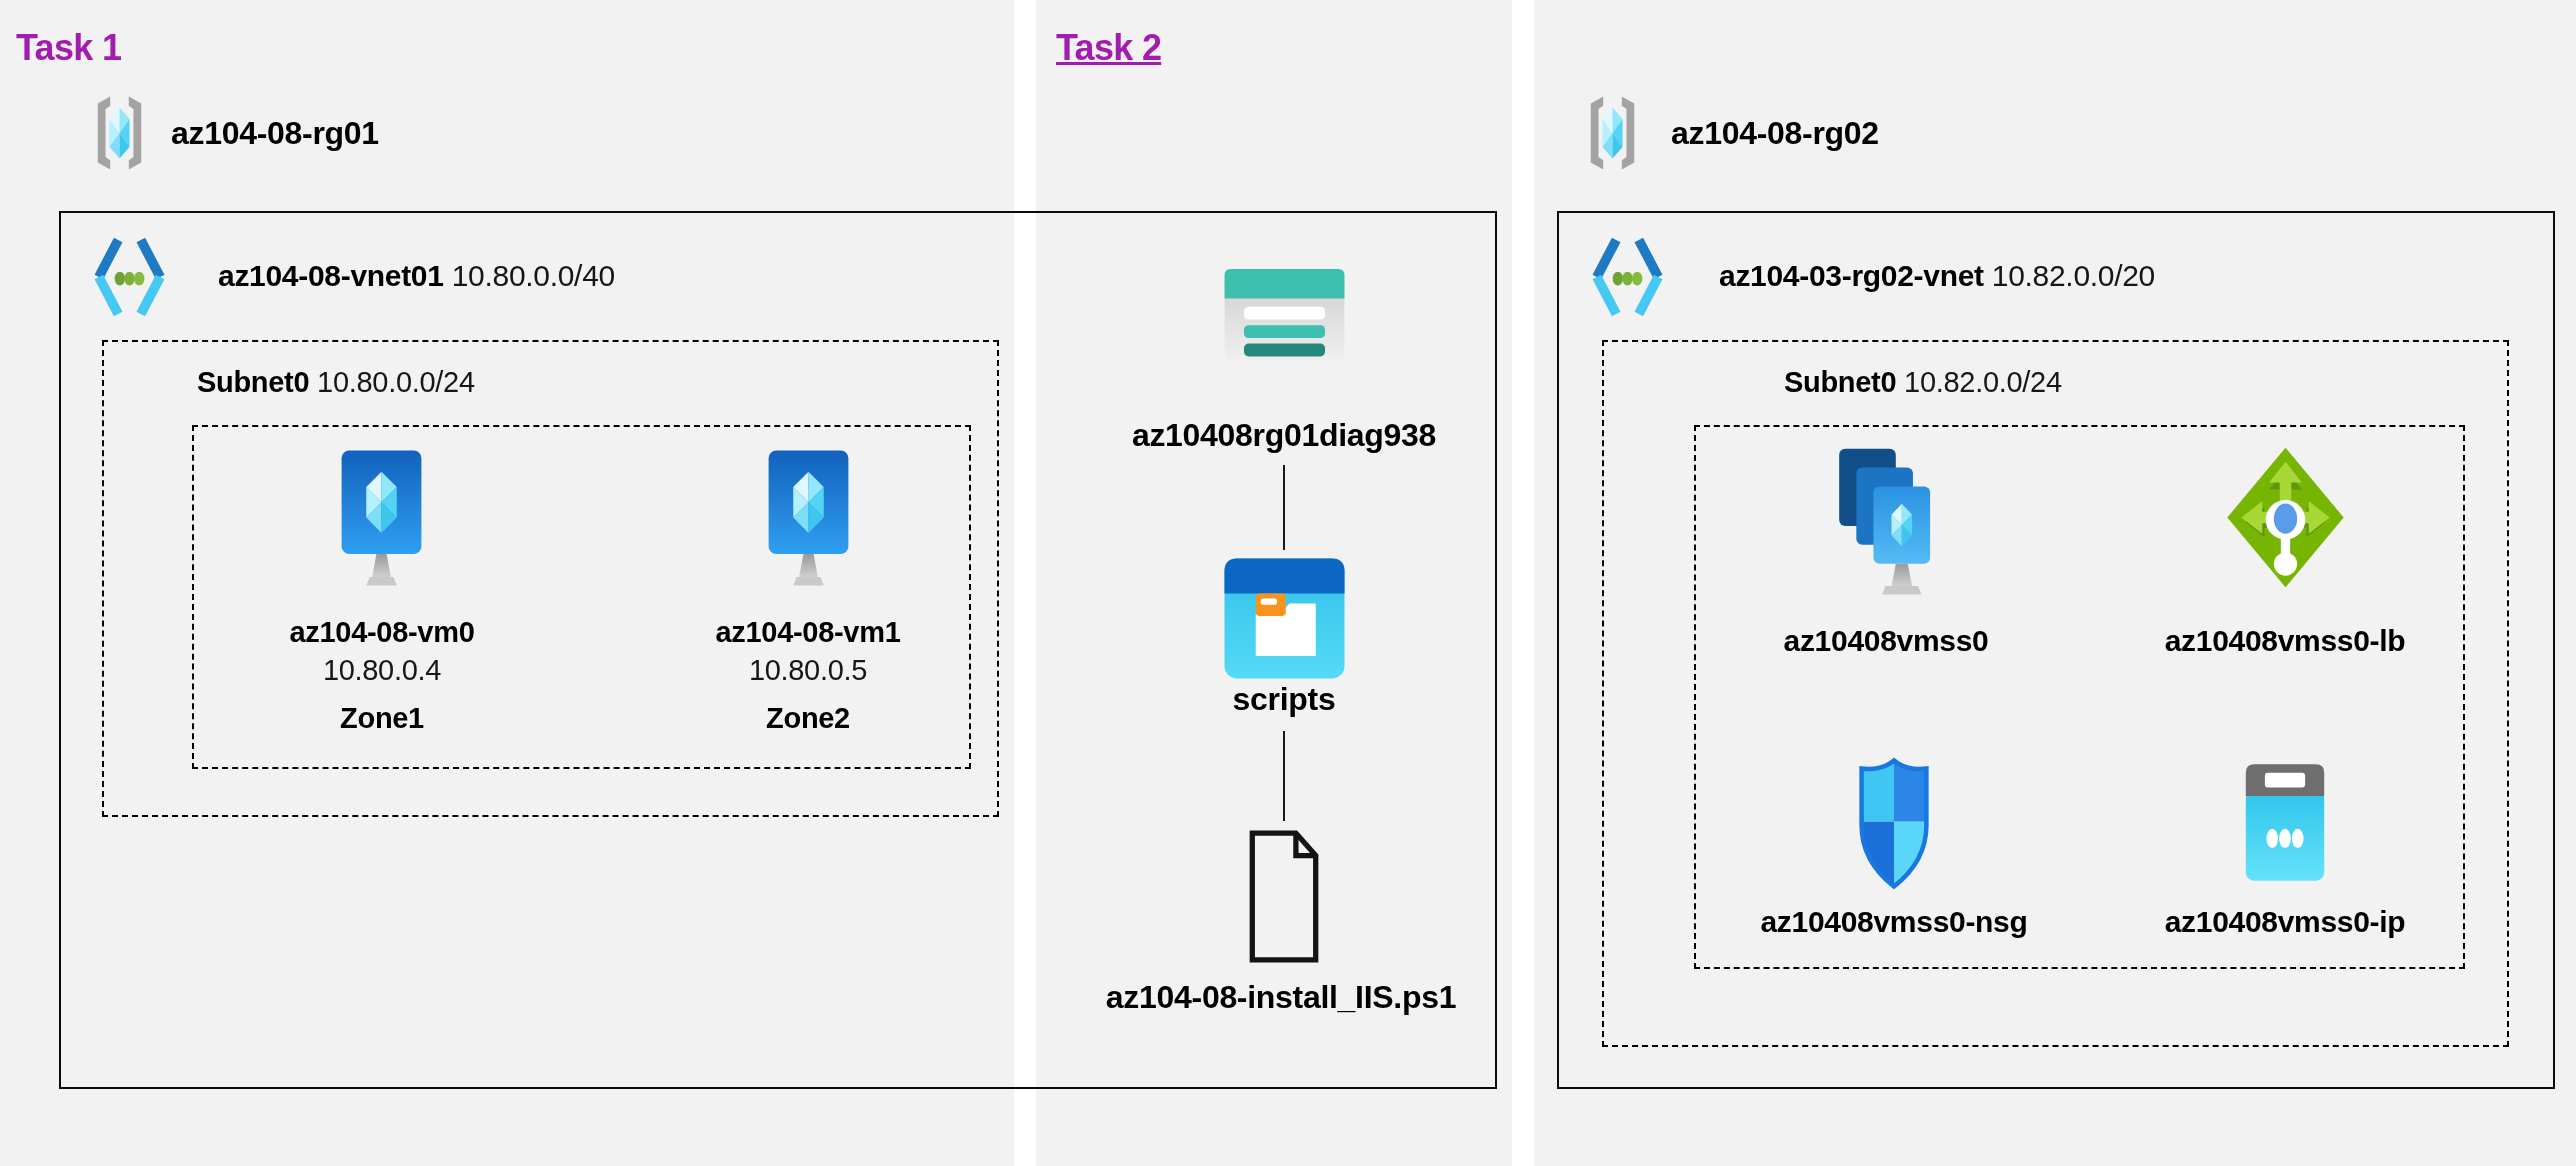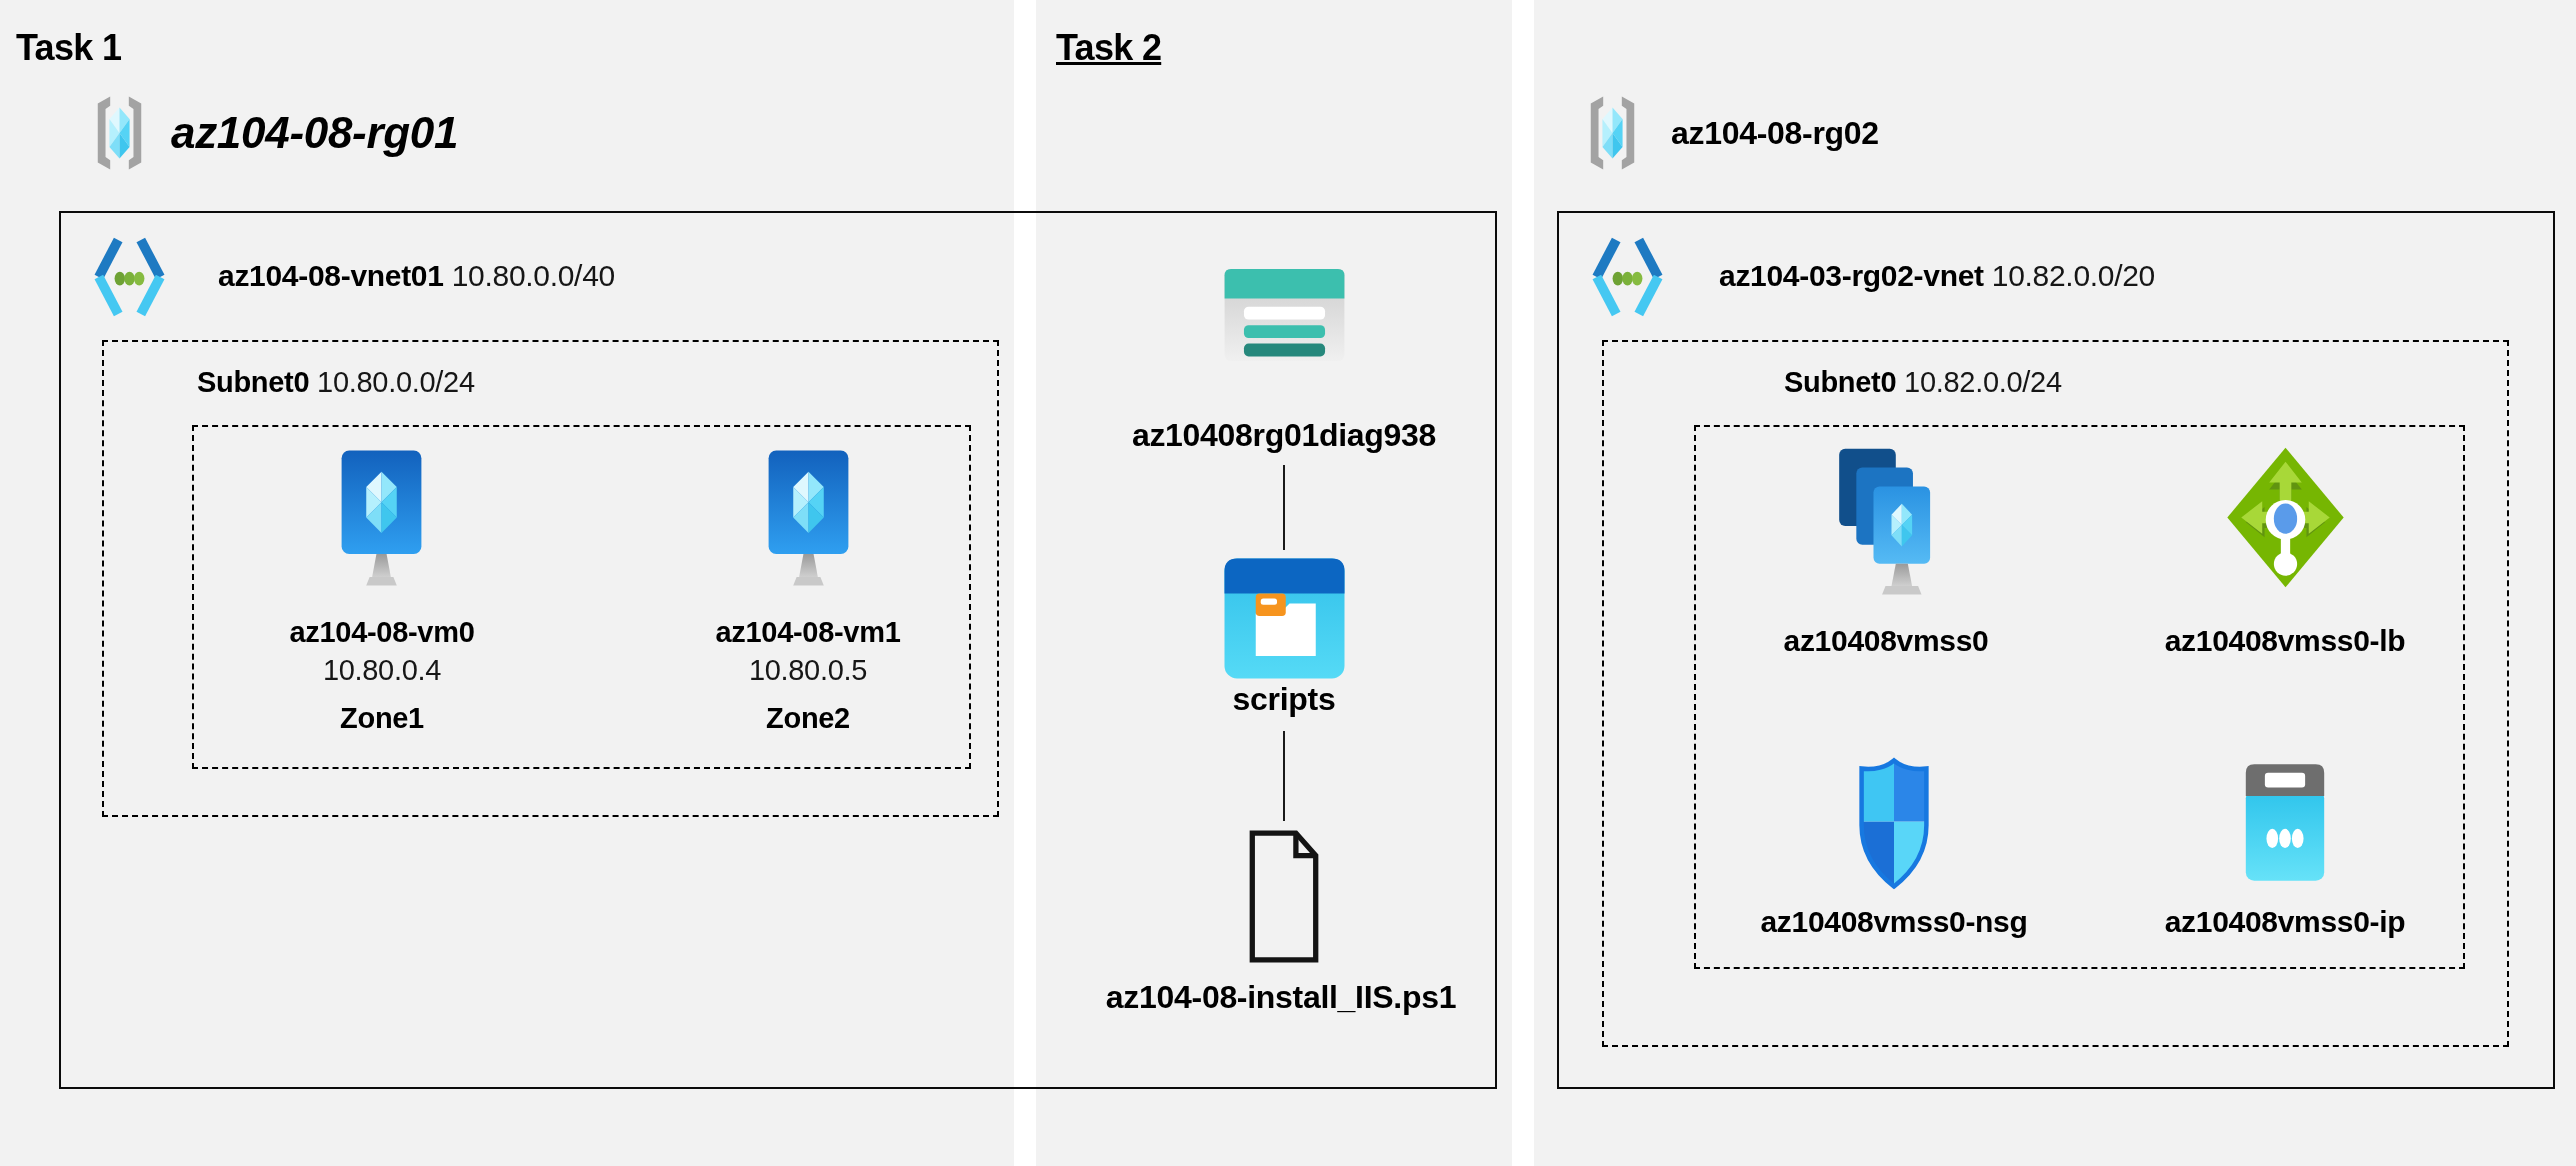--- a/index.html
+++ b/index.html
@@ -1,19 +1,19 @@
 <!DOCTYPE html>
 <html style="font-size:10.8px"><head>
 <meta charset="utf-8">
 <style>
   html,body{margin:0;padding:0;background:#ffffff;}
   #canvas{position:relative;width:2576px;height:1166px;background:#ffffff;overflow:hidden;
           font-family:"Liberation Sans",sans-serif;}
   .panel{position:absolute;top:0;height:1166px;background:#f2f2f2;}
-  .heading{position:absolute;font-size:36px;font-weight:700;color:#000000;letter-spacing:-0.7px;white-space:nowrap;}
+  .heading{position:absolute;font-size:36px;font-weight:700;color:#a21caf;letter-spacing:-0.7px;white-space:nowrap;}
   .solid-box{position:absolute;border:2px solid #0b0b0b;}
   .dashed-box{position:absolute;border:2px dashed #000000;}
   .lbl{position:absolute;font-weight:700;color:#000;white-space:nowrap;letter-spacing:-0.3px;}
   .cidr{font-weight:400;color:#161616;letter-spacing:-0.3px;}
   .ctr{transform:translateX(-50%);}
   .ico{position:absolute;}
   .connector{position:absolute;width:2px;background:#1a1a1a;}
 </style>
 </head>
 <body>
@@ -62,21 +62,21 @@
   <svg class="ico" style="left:90px;top:94px;" width="59" height="78" viewBox="0 0 76 98">
     <path d="M26 2 L10 11 V87 L26 96 L26 84 L20 80 V18 L26 14 Z" fill="#a3a3a3"></path>
     <path d="M50 2 L66 11 V87 L50 96 L50 84 L56 80 V18 L50 14 Z" fill="#a3a3a3"></path>
     <polygon points="38,16 25,31 38,49" fill="#dff8fe"></polygon>
     <polygon points="38,16 51,31 38,49" fill="#93e7fb"></polygon>
     <polygon points="25,31 25,67 38,49" fill="#b5f0fd"></polygon>
     <polygon points="51,31 51,67 38,49" fill="#55d3f5"></polygon>
     <polygon points="25,67 38,82 38,49" fill="#7edef8"></polygon>
     <polygon points="51,67 38,82 38,49" fill="#3fc6ee"></polygon>
   </svg>
-  <div class="lbl" style="left:171px;top:115px;font-size:44px;line-height:36px;font-style:italic;">az104-08-rg01</div>
+  <div class="lbl" style="left:171px;top:115px;font-size:32px;line-height:36px;">az104-08-rg01</div>
 
   <svg class="ico" style="left:1583px;top:94px;" width="59" height="78" viewBox="0 0 76 98">
     <path d="M26 2 L10 11 V87 L26 96 L26 84 L20 80 V18 L26 14 Z" fill="#a3a3a3"></path>
     <path d="M50 2 L66 11 V87 L50 96 L50 84 L56 80 V18 L50 14 Z" fill="#a3a3a3"></path>
     <polygon points="38,16 25,31 38,49" fill="#dff8fe"></polygon>
     <polygon points="38,16 51,31 38,49" fill="#93e7fb"></polygon>
     <polygon points="25,31 25,67 38,49" fill="#b5f0fd"></polygon>
     <polygon points="51,31 51,67 38,49" fill="#55d3f5"></polygon>
     <polygon points="25,67 38,82 38,49" fill="#7edef8"></polygon>
     <polygon points="51,67 38,82 38,49" fill="#3fc6ee"></polygon>

